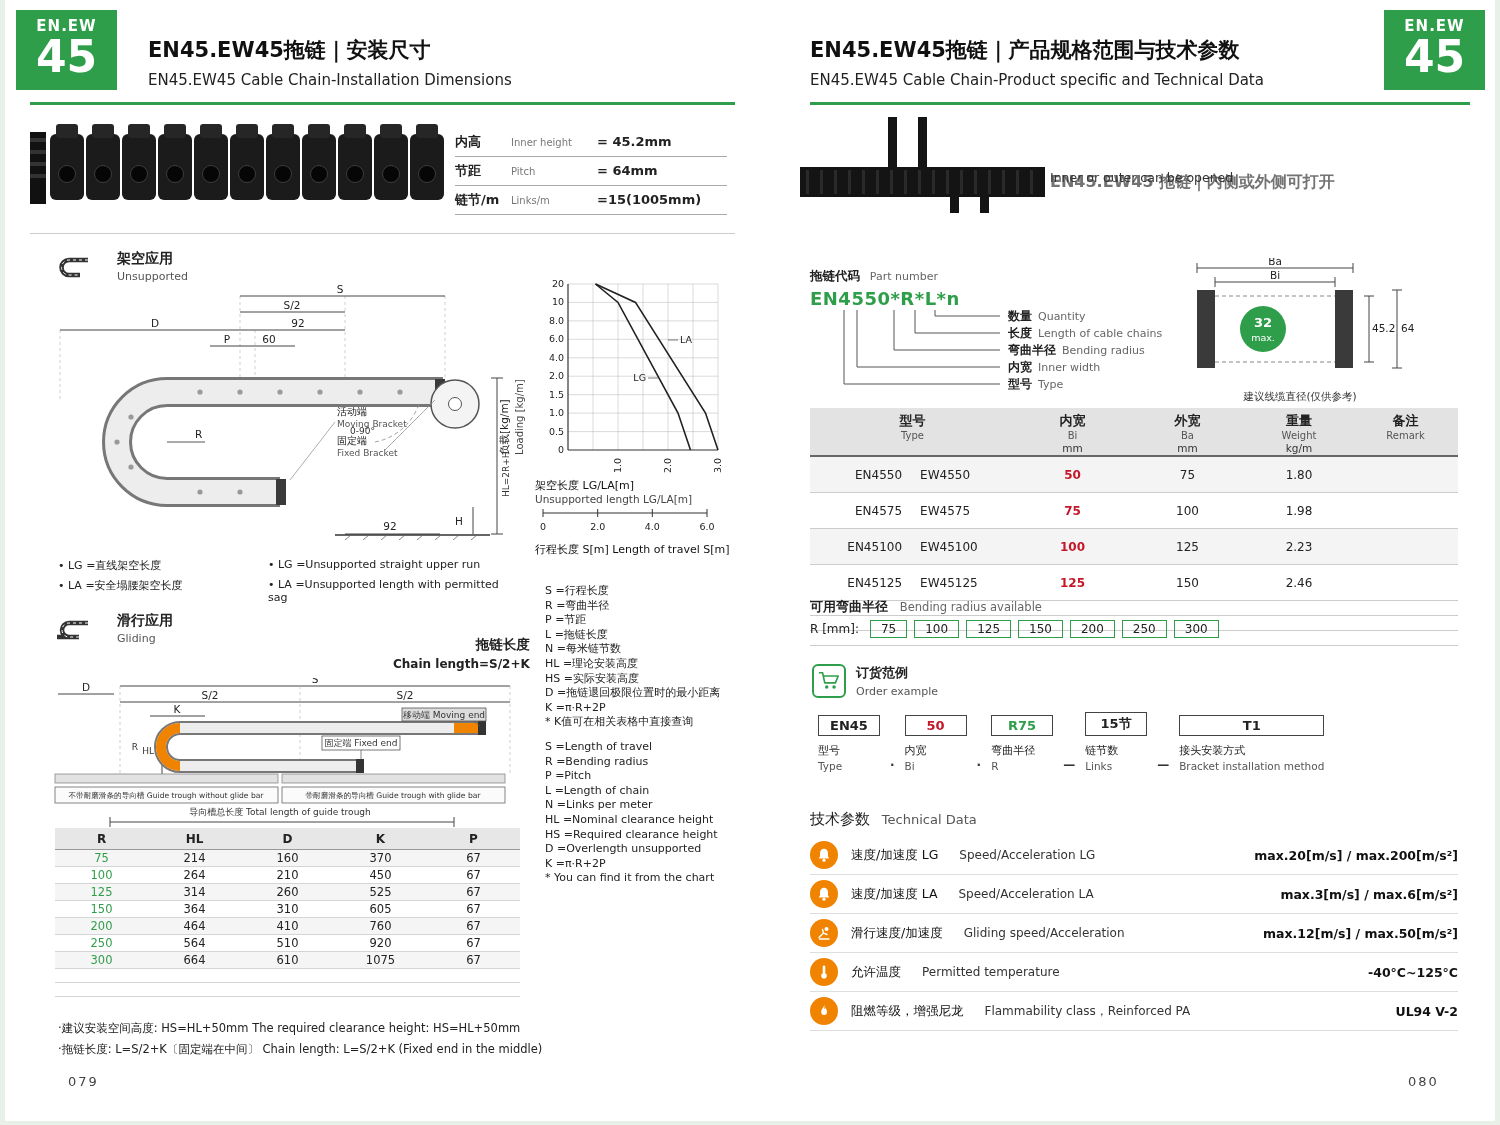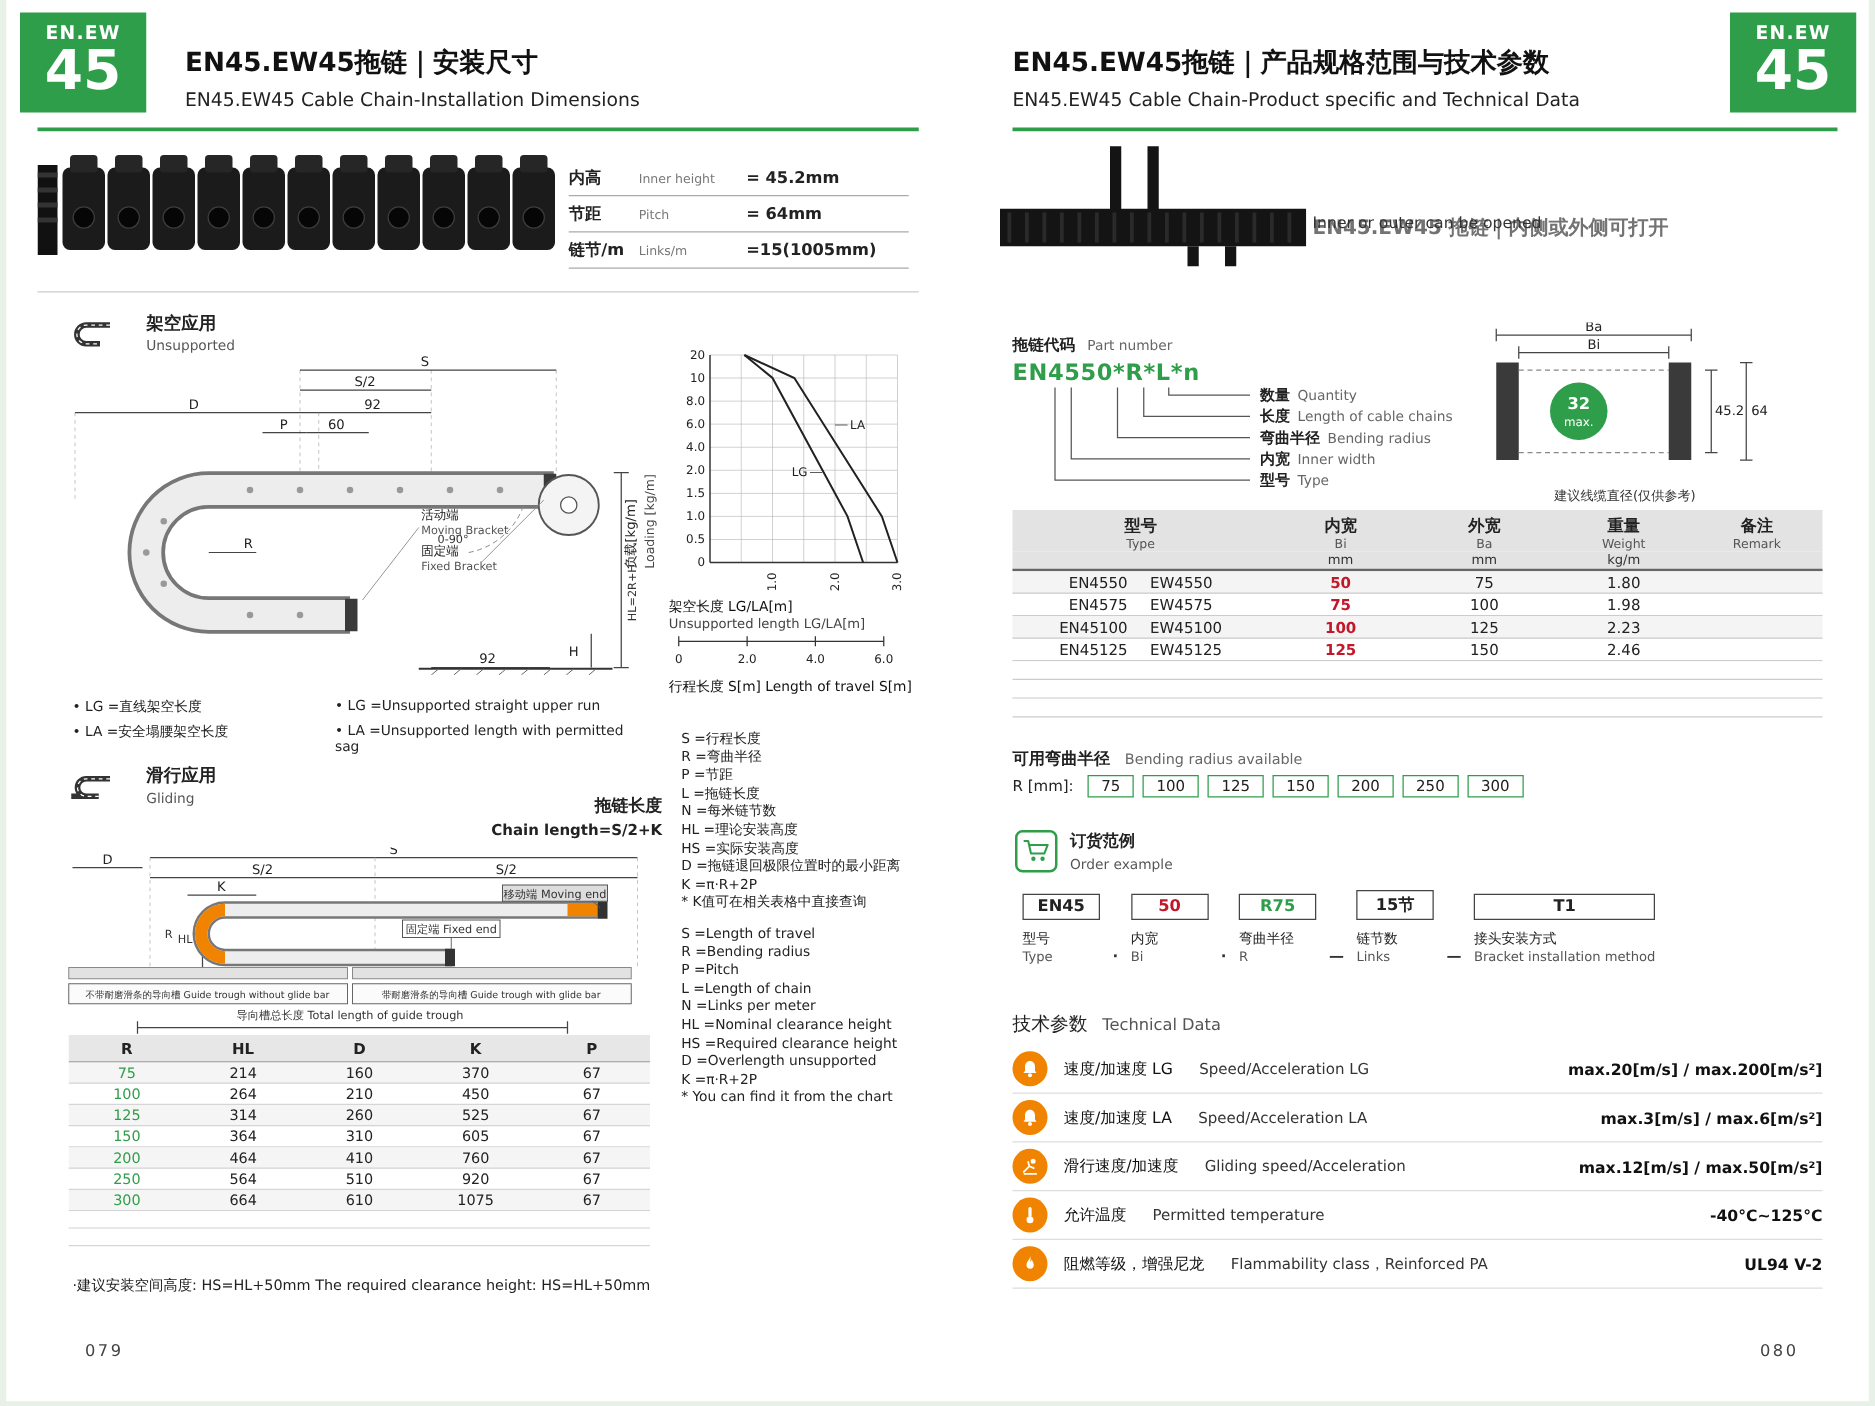--- a/index.html
+++ b/index.html
@@ -68,21 +68,21 @@
   .cs-caption{position:absolute;width:230px;text-align:center;font-size:10.5px;color:#333;}
   
   .rtable{position:absolute;width:648px;}
   .rth{display:flex;background:#e3e3e3;padding-top:4px;}
   .rth .hc{text-align:center;}
   .rth .hc .cn{font-size:13px;font-weight:bold;}
   .rth .hc .en{font-size:10px;color:#555;}
   .runits{display:flex;background:#e3e3e3;border-bottom:2px solid #666;height:16px;font-size:10.5px;color:#333;align-items:center;}
   .c1{width:205px;} .c2{width:115px;} .c3{width:115px;} .c4{width:108px;} .c5{width:105px;}
   .runits span{text-align:center;}
-  .rtr{display:flex;height:18px;align-items:center;font-size:12px;border-bottom:1px solid #ccc;}
+  .rtr{display:flex;height:36px;align-items:center;font-size:12px;border-bottom:1px solid #ccc;}
   .rtr.alt{background:#f4f4f4;}
   .rtr.empty{height:15px;background:#fff;}
   .rtc{text-align:center;}
   .rtc.t{display:flex;justify-content:center;gap:18px;}
   .rtc.bi{color:var(--red);font-weight:bold;}
   
   .br-head .cn{font-size:13px;font-weight:bold;}
   .br-head .en{font-size:11.5px;color:#666;margin-left:8px;}
   .rb-row{position:absolute;display:flex;align-items:center;font-size:12px;}
   .rb-prefix{margin-right:4px;color:#222;}
@@ -512,20 +512,21 @@
         <span class="ltc">1075</span>
         <span class="ltc">67</span>
       </div>
       <div class="ltr pad"></div>
       <div class="ltr pad"></div>
     </div>
 </div>
 
 <div class="footnotes" style="left:58px;top:1018px;">
   <div>·建议安装空间高度: HS=HL+50mm  The required clearance height: HS=HL+50mm</div>
+  <div>·拖链长度: L=S/2+K〔固定端在中间〕 Chain length: L=S/2+K (Fixed end in the middle)</div>
 </div>
 <div class="pagenum" style="left:68px;top:1074px;">079</div>
 
 <svg class="abs" style="left:800px;top:112px;" width="245" height="105" viewBox="0 0 245 105">
   <rect x="0" y="55" width="245" height="30" fill="#141414"></rect>
   <g fill="#2a2a2a">
     <rect x="6" y="58" width="3" height="24"></rect>
       <rect x="20" y="58" width="3" height="24"></rect>
       <rect x="34" y="58" width="3" height="24"></rect>
     <rect x="48" y="58" width="3" height="24"></rect>

